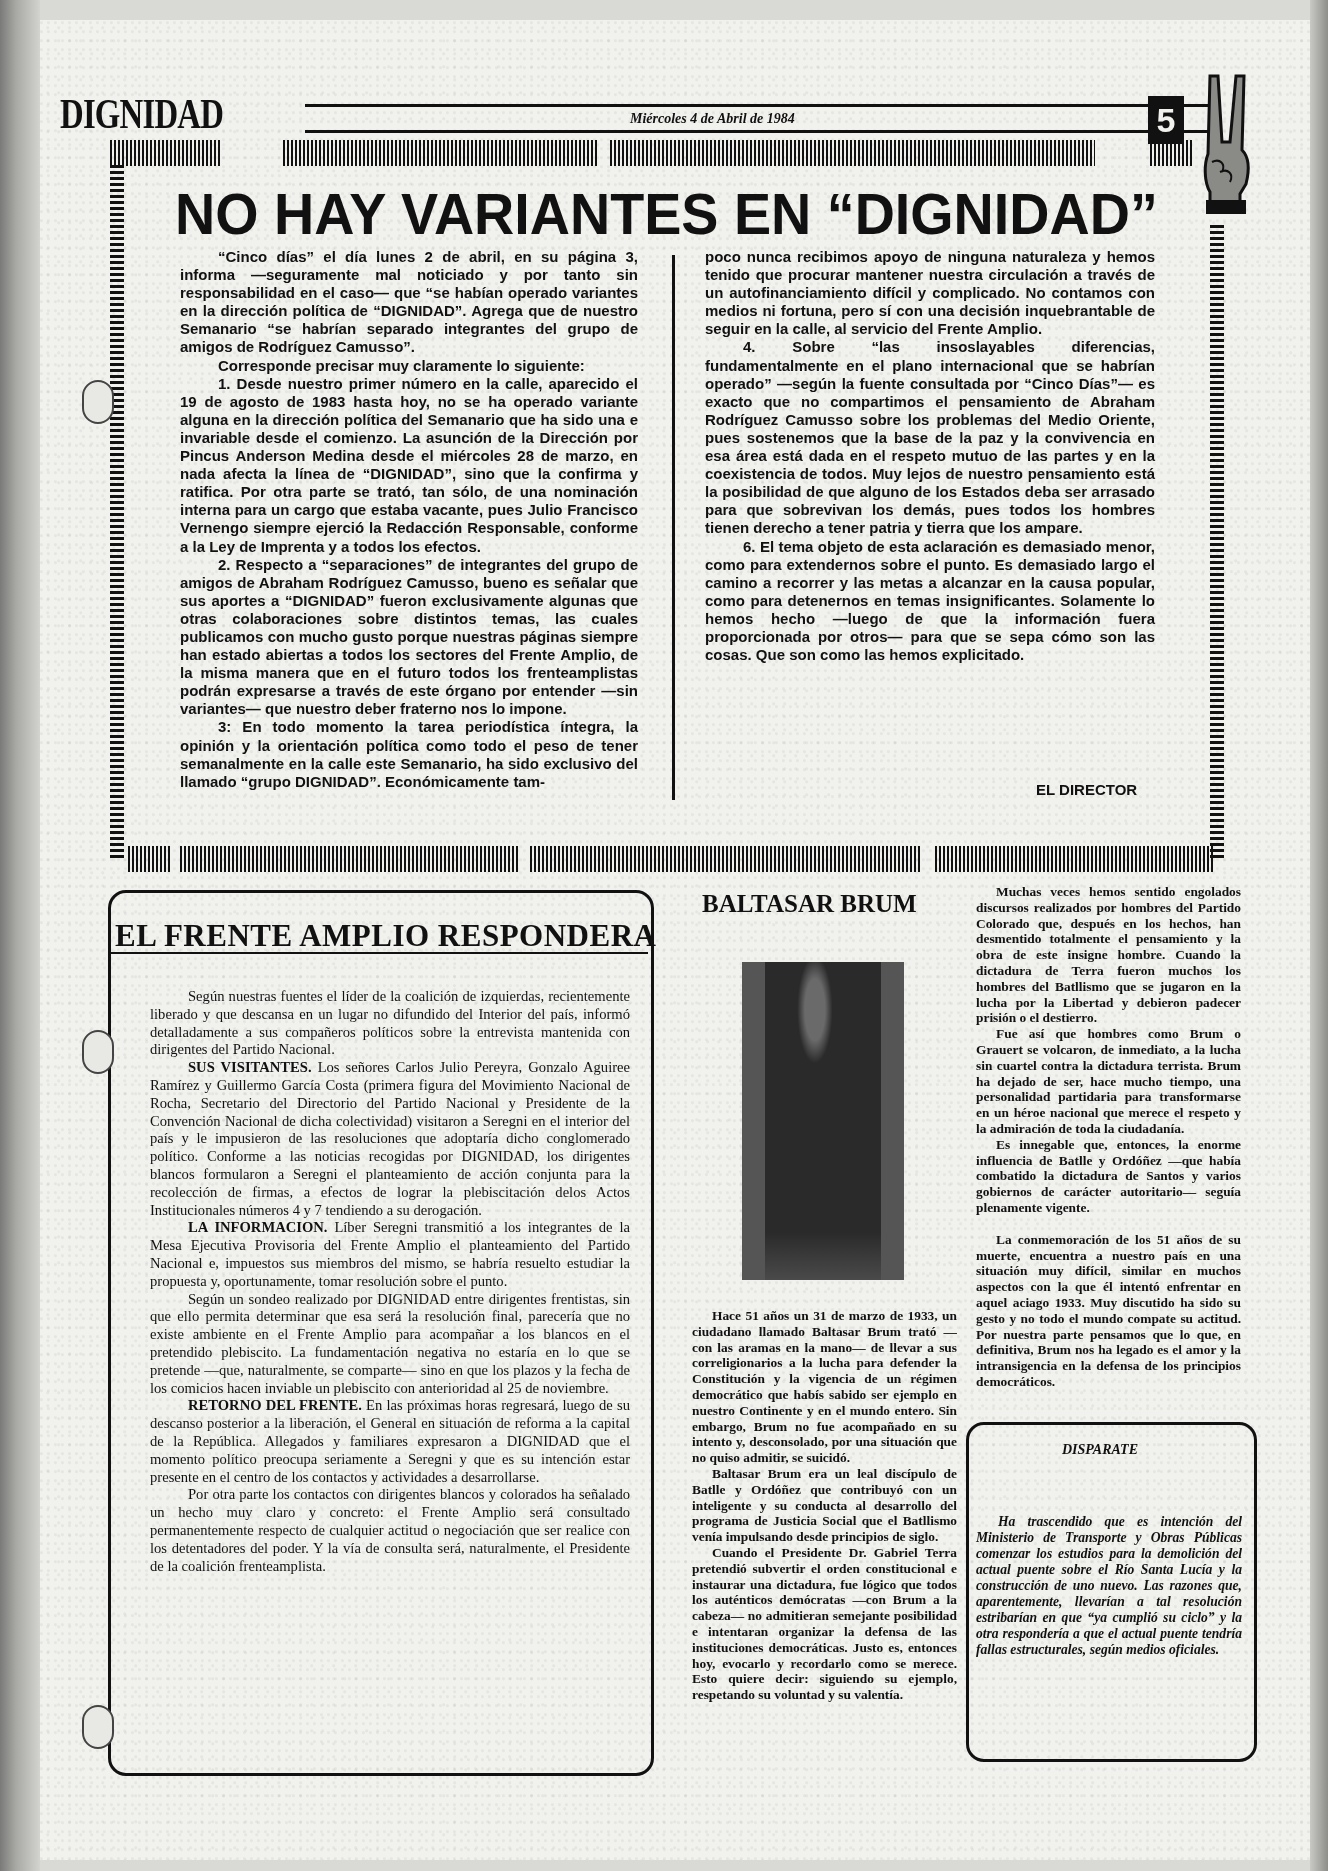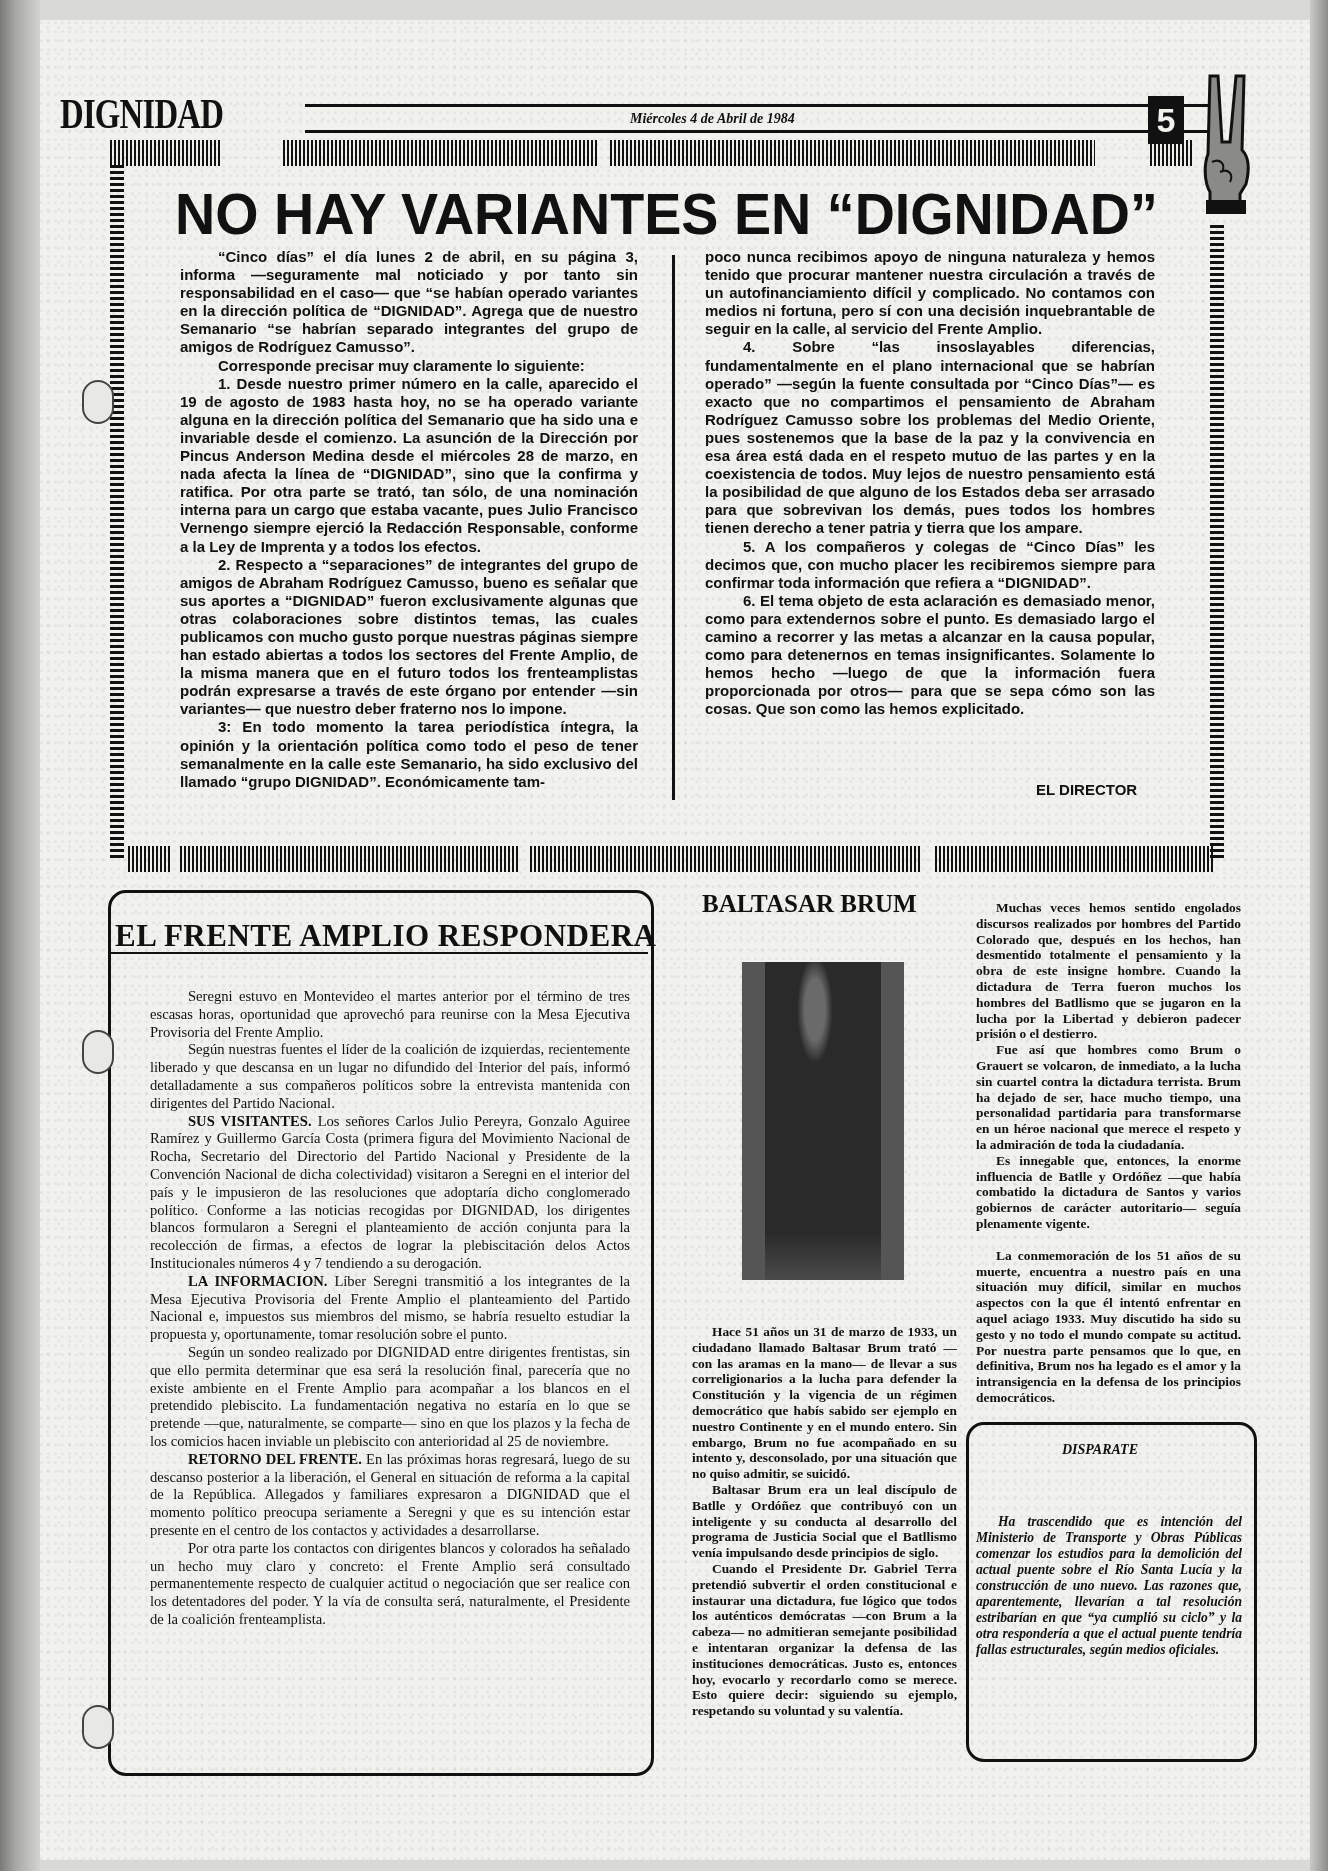--- a/index.html
+++ b/index.html
@@ -65,21 +65,21 @@
   .brum-title { position:absolute; left:702px; top:890px; font-family:"Liberation Serif", serif;
     font-weight:bold; font-size:25px; white-space:nowrap; }
   .brum-photo { position:absolute; left:742px; top:962px; width:162px; height:318px;
     background: #2a2a2a;
     background-image:
       linear-gradient(90deg, #555 0 14%, transparent 14% 86%, #555 86%),
       radial-gradient(ellipse at 45% 15%, #6a6a6a 0 8%, transparent 14%),
       linear-gradient(180deg, transparent 0 85%, #4a4a4a 100%);
   }
   .serif-small { position:absolute; font-family:"Liberation Serif", serif; font-size:13.4px;
-    line-height:15.8px; text-align:justify; font-weight:bold;margin-top:16px; }
+    line-height:15.8px; text-align:justify; font-weight:bold; }
   .serif-small p { margin:0; text-indent:20px; }
 
   .box-disparate { position:absolute; left:966px; top:1422px; width:285px; height:334px;
     border:3px solid #111; border-radius:18px; }
   .disparate-title { position:absolute; left:1062px; top:1442px; font-family:"Liberation Serif", serif;
     font-style:italic; font-weight:bold; font-size:14px; }
   .disparate-body { position:absolute; left:976px; top:1488px; width:266px;
     font-family:"Liberation Serif", serif; font-style:italic; font-weight:bold; font-size:13.6px;
     line-height:16px; text-align:justify;margin-top:26px; }
   .disparate-body p { margin:0; text-indent:22px; }
@@ -125,30 +125,28 @@
   <p>“Cinco días” el día lunes 2 de abril, en su página 3, informa —seguramente mal noticiado y por tanto sin responsabilidad en el caso— que “se habían operado variantes en la dirección política de “DIGNIDAD”. Agrega que de nuestro Semanario “se habrían separado integrantes del grupo de amigos de Rodríguez Camusso”.</p>
   <p>Corresponde precisar muy claramente lo siguiente:</p>
   <p>1. Desde nuestro primer número en la calle, aparecido el 19 de agosto de 1983 hasta hoy, no se ha operado variante alguna en la dirección política del Semanario que ha sido una e invariable desde el comienzo. La asunción de la Dirección por Pincus Anderson Medina desde el miércoles 28 de marzo, en nada afecta la línea de “DIGNIDAD”, sino que la confirma y ratifica. Por otra parte se trató, tan sólo, de una nominación interna para un cargo que estaba vacante, pues Julio Francisco Vernengo siempre ejerció la Redacción Responsable, conforme a la Ley de Imprenta y a todos los efectos.</p>
   <p>2. Respecto a “separaciones” de integrantes del grupo de amigos de Abraham Rodríguez Camusso, bueno es señalar que sus aportes a “DIGNIDAD” fueron exclusivamente algunas que otras colaboraciones sobre distintos temas, las cuales publicamos con mucho gusto porque nuestras páginas siempre han estado abiertas a todos los sectores del Frente Amplio, de la misma manera que en el futuro todos los frenteamplistas podrán expresarse a través de este órgano por entender —sin variantes— que nuestro deber fraterno nos lo impone.</p>
   <p>3: En todo momento la tarea periodística íntegra, la opinión y la orientación política como todo el peso de tener semanalmente en la calle este Semanario, ha sido exclusivo del llamado “grupo DIGNIDAD”. Económicamente tam-</p>
 </div>
 <div class="col-divider"></div>
 <div class="col" style="left:705px; top:248px; width:450px;">
   <p class="noindent">poco nunca recibimos apoyo de ninguna naturaleza y hemos tenido que procurar mantener nuestra circulación a través de un autofinanciamiento difícil y complicado. No contamos con medios ni fortuna, pero sí con una decisión inquebrantable de seguir en la calle, al servicio del Frente Amplio.</p>
   <p>4. Sobre “las insoslayables diferencias, fundamentalmente en el plano internacional que se habrían operado” —según la fuente consultada por “Cinco Días”— es exacto que no compartimos el pensamiento de Abraham Rodríguez Camusso sobre los problemas del Medio Oriente, pues sostenemos que la base de la paz y la convivencia en esa área está dada en el respeto mutuo de las partes y en la coexistencia de todos. Muy lejos de nuestro pensamiento está la posibilidad de que alguno de los Estados deba ser arrasado para que sobrevivan los demás, pues todos los hombres tienen derecho a tener patria y tierra que los ampare.</p>
-  <p>5. A los compañeros y colegas de “Cinco Días” les decimos que, con mucho placer les recibiremos siempre para confirmar toda información que refiera a “DIGNIDAD”.</p>
   <p>6. El tema objeto de esta aclaración es demasiado menor, como para extendernos sobre el punto. Es demasiado largo el camino a recorrer y las metas a alcanzar en la causa popular, como para detenernos en temas insignificantes. Solamente lo hemos hecho —luego de que la información fuera proporcionada por otros— para que se sepa cómo son las cosas. Que son como las hemos explicitado.</p>
 </div>
 <div class="signature">EL DIRECTOR</div>
 
 <div class="box-frente"></div>
 <div class="frente-title">EL FRENTE AMPLIO RESPONDERA</div>
 <div class="title-rule"></div>
 <div class="serif-col" style="left:150px; top:988px; width:480px;">
-  <p><b></b><span>Seregni estuvo en Montevideo el martes anterior por el término de tres escasas horas, oportunidad que aprovechó para reunirse con la Mesa Ejecutiva Provisoria del Frente Amplio.</span></p>
   <p><b></b><span>Según nuestras fuentes el líder de la coalición de izquierdas, recientemente liberado y que descansa en un lugar no difundido del Interior del país, informó detalladamente a sus compañeros políticos sobre la entrevista mantenida con dirigentes del Partido Nacional.</span></p>
   <p><b>SUS VISITANTES.</b><span> Los señores Carlos Julio Pereyra, Gonzalo Aguiree Ramírez y Guillermo García Costa (primera figura del Movimiento Nacional de Rocha, Secretario del Directorio del Partido Nacional y Presidente de la Convención Nacional de dicha colectividad) visitaron a Seregni en el interior del país y le impusieron de las resoluciones que adoptaría dicho conglomerado político. Conforme a las noticias recogidas por DIGNIDAD, los dirigentes blancos formularon a Seregni el planteamiento de acción conjunta para la recolección de firmas, a efectos de lograr la plebiscitación delos Actos Institucionales números 4 y 7 tendiendo a su derogación.</span></p>
   <p><b>LA INFORMACION.</b><span> Líber Seregni transmitió a los integrantes de la Mesa Ejecutiva Provisoria del Frente Amplio el planteamiento del Partido Nacional e, impuestos sus miembros del mismo, se habría resuelto estudiar la propuesta y, oportunamente, tomar resolución sobre el punto.</span></p>
   <p><b></b><span>Según un sondeo realizado por DIGNIDAD entre dirigentes frentistas, sin que ello permita determinar que esa será la resolución final, parecería que no existe ambiente en el Frente Amplio para acompañar a los blancos en el pretendido plebiscito. La fundamentación negativa no estaría en lo que se pretende —que, naturalmente, se comparte— sino en que los plazos y la fecha de los comicios hacen inviable un plebiscito con anterioridad al 25 de noviembre.</span></p>
   <p><b>RETORNO DEL FRENTE.</b><span> En las próximas horas regresará, luego de su descanso posterior a la liberación, el General en situación de reforma a la capital de la República. Allegados y familiares expresaron a DIGNIDAD que el momento político preocupa seriamente a Seregni y que es su intención estar presente en el centro de los contactos y actividades a desarrollarse.</span></p>
   <p><b></b><span>Por otra parte los contactos con dirigentes blancos y colorados ha señalado un hecho muy claro y concreto: el Frente Amplio será consultado permanentemente respecto de cualquier actitud o negociación que ser realice con los detentadores del poder. Y la vía de consulta será, naturalmente, el Presidente de la coalición frenteamplista.</span></p>
 </div>
 
 <div class="brum-title">BALTASAR BRUM</div>
 <div class="brum-photo" title="Retrato de Baltasar Brum"></div>

